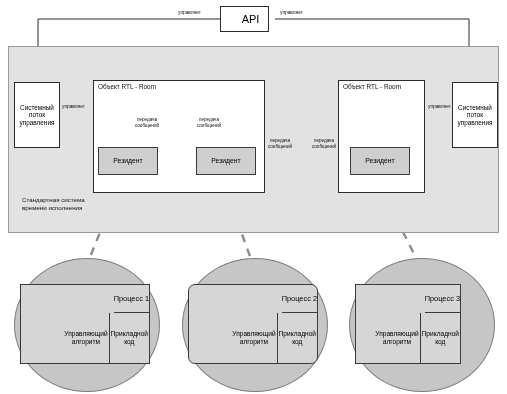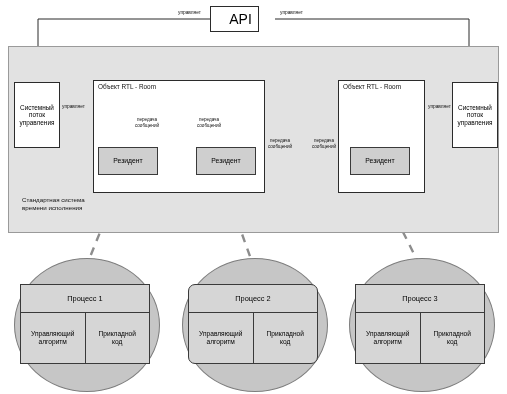--- a/index.html
+++ b/index.html
@@ -49,27 +49,27 @@
     left: 22px;
     top: 196px;
     width: 110px;
     font-size: 6.2px;
     color: #111;
     text-align: left;
     line-height: 1.35;
   }
   
   .api-box {
-    left: 210px;
+    left: 220px;
     top: 6px;
     width: 49px;
     height: 26px;
     background: #ffffff;
     border: 1px solid #2b2b2b;
-    font-size: 14px;
+    font-size: 11px;
     padding-left: 12px;
   }
   
   .sysflow {
     background: #ffffff;
     border: 1px solid #2b2b2b;
     font-size: 6.4px;
     padding: 2px;
   }
   .sysflow-left  { left: 14px;  top: 82px; width: 46px; height: 66px; }
@@ -121,24 +121,25 @@
   .pe-1 { left: 14px;  top: 258px; width: 144px; height: 132px; }
   .pe-2 { left: 182px; top: 258px; width: 144px; height: 132px; }
   .pe-3 { left: 349px; top: 258px; width: 144px; height: 132px; }
   .proc-table {
     position: absolute;
     background: #d6d6d6;
     border: 1px solid #3a3a3a;
     box-sizing: border-box;
     display: flex;
     flex-direction: column;
+    align-items: flex-end;
   }
   .pt-1 { left: 20px;  top: 284px; width: 130px; height: 80px; }
   .pt-2 { left: 188px; top: 284px; width: 130px; height: 80px; border-radius: 7px; }
-  .pt-3 { left: 355px; top: 284px; width: 130px; height: 80px; }
+  .pt-3 { left: 355px; top: 284px; width: 106px; height: 80px; }
   .proc-title {
     height: 28px;
     border-bottom: 1px solid #3a3a3a;
     display: flex;
     align-items: center;
     justify-content: center;
     font-size: 7.4px;
     box-sizing: border-box;
   }
   .proc-cells {

